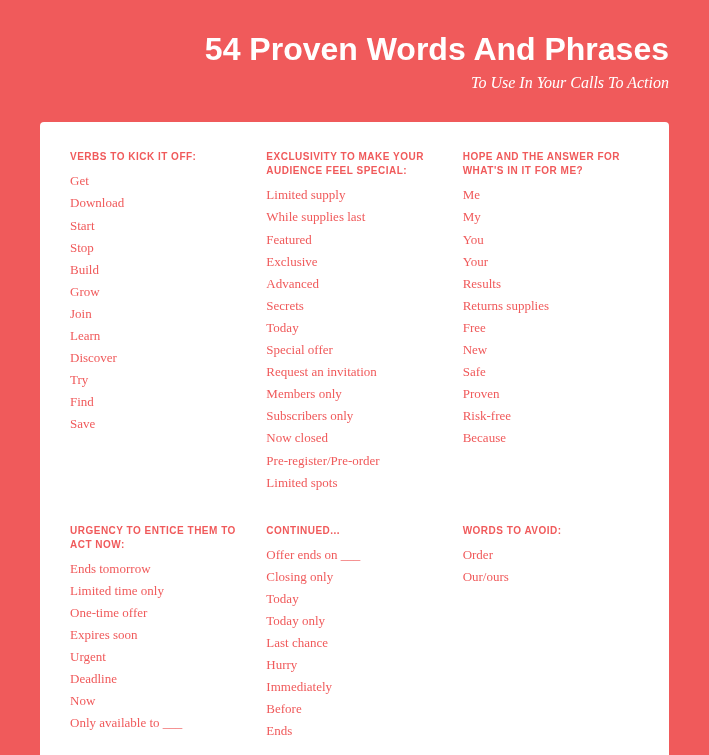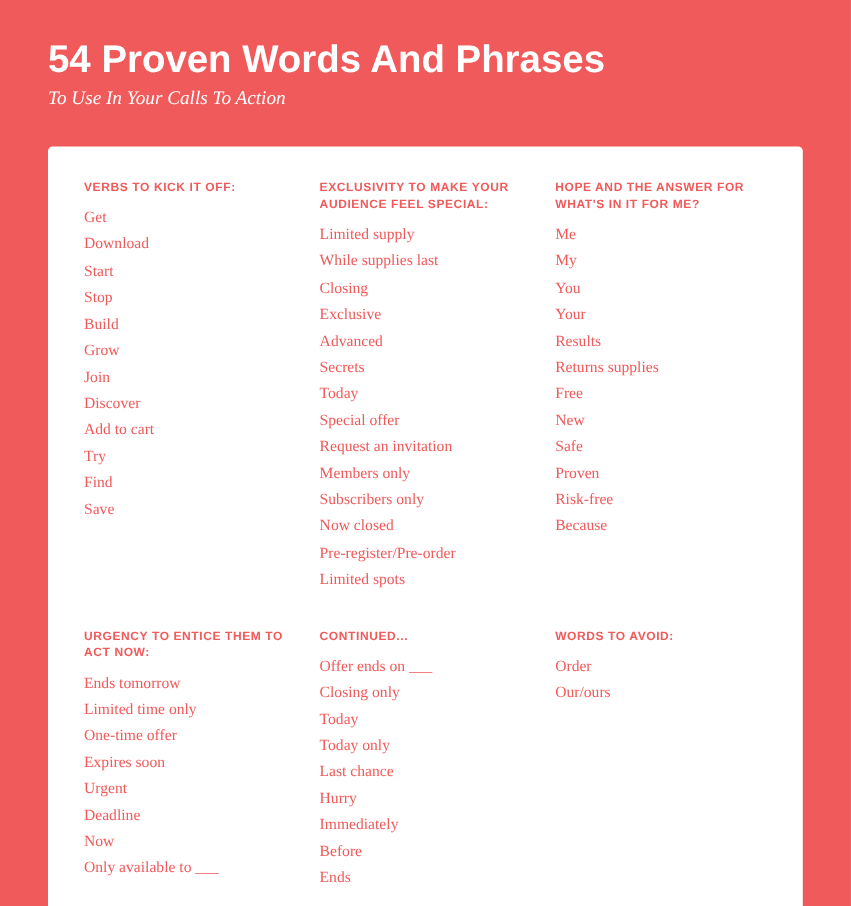--- a/index.html
+++ b/index.html
@@ -11,21 +11,21 @@
       color: #fff;
     }
 
     .container {
       width: 709px;
       background-color: #f05a5b;
       padding: 30px 40px 40px 40px;
     }
 
     .header {
-      text-align: left;
+      text-align: right;
       margin-bottom: 30px;
     }
 
     .header h1 {
       font-size: 32px;
       font-weight: 700;
       color: #fff;
       font-family: Arial, sans-serif;
       line-height: 1.2;
       margin-bottom: 6px;
@@ -80,21 +80,21 @@
     .section-items li {
       font-size: 13px;
       color: #f05a5b;
       font-family: Georgia, serif;
       line-height: 1.7;
     }
 
     .top-row {
       display: flex;
       gap: 0;
-      justify-content: flex-end;
+      justify-content: space-between;
       margin-bottom: 0;
     }
 
     .bottom-row {
       display: flex;
       gap: 0;
       justify-content: space-between;
     }
   </style>
 </head>
@@ -114,36 +114,36 @@
         <div class="section">
           <div class="section-title">VERBS TO KICK IT OFF:</div>
           <ul class="section-items">
             <li>Get</li>
             <li>Download</li>
             <li>Start</li>
             <li>Stop</li>
             <li>Build</li>
             <li>Grow</li>
             <li>Join</li>
+            <li>Learn</li>
             <li>Discover</li>
-            <li>Add to cart</li>
             <li>Try</li>
             <li>Find</li>
             <li>Save</li>
           </ul>
         </div>
       </div>
 
       <div class="column">
         <div class="section">
           <div class="section-title">EXCLUSIVITY TO MAKE YOUR AUDIENCE FEEL SPECIAL:</div>
           <ul class="section-items">
             <li>Limited supply</li>
             <li>While supplies last</li>
-            <li>Closing</li>
+            <li>Featured</li>
             <li>Exclusive</li>
             <li>Advanced</li>
             <li>Secrets</li>
             <li>Today</li>
             <li>Special offer</li>
             <li>Request an invitation</li>
             <li>Members only</li>
             <li>Subscribers only</li>
             <li>Now closed</li>
             <li>Pre-register/Pre-order</li>

